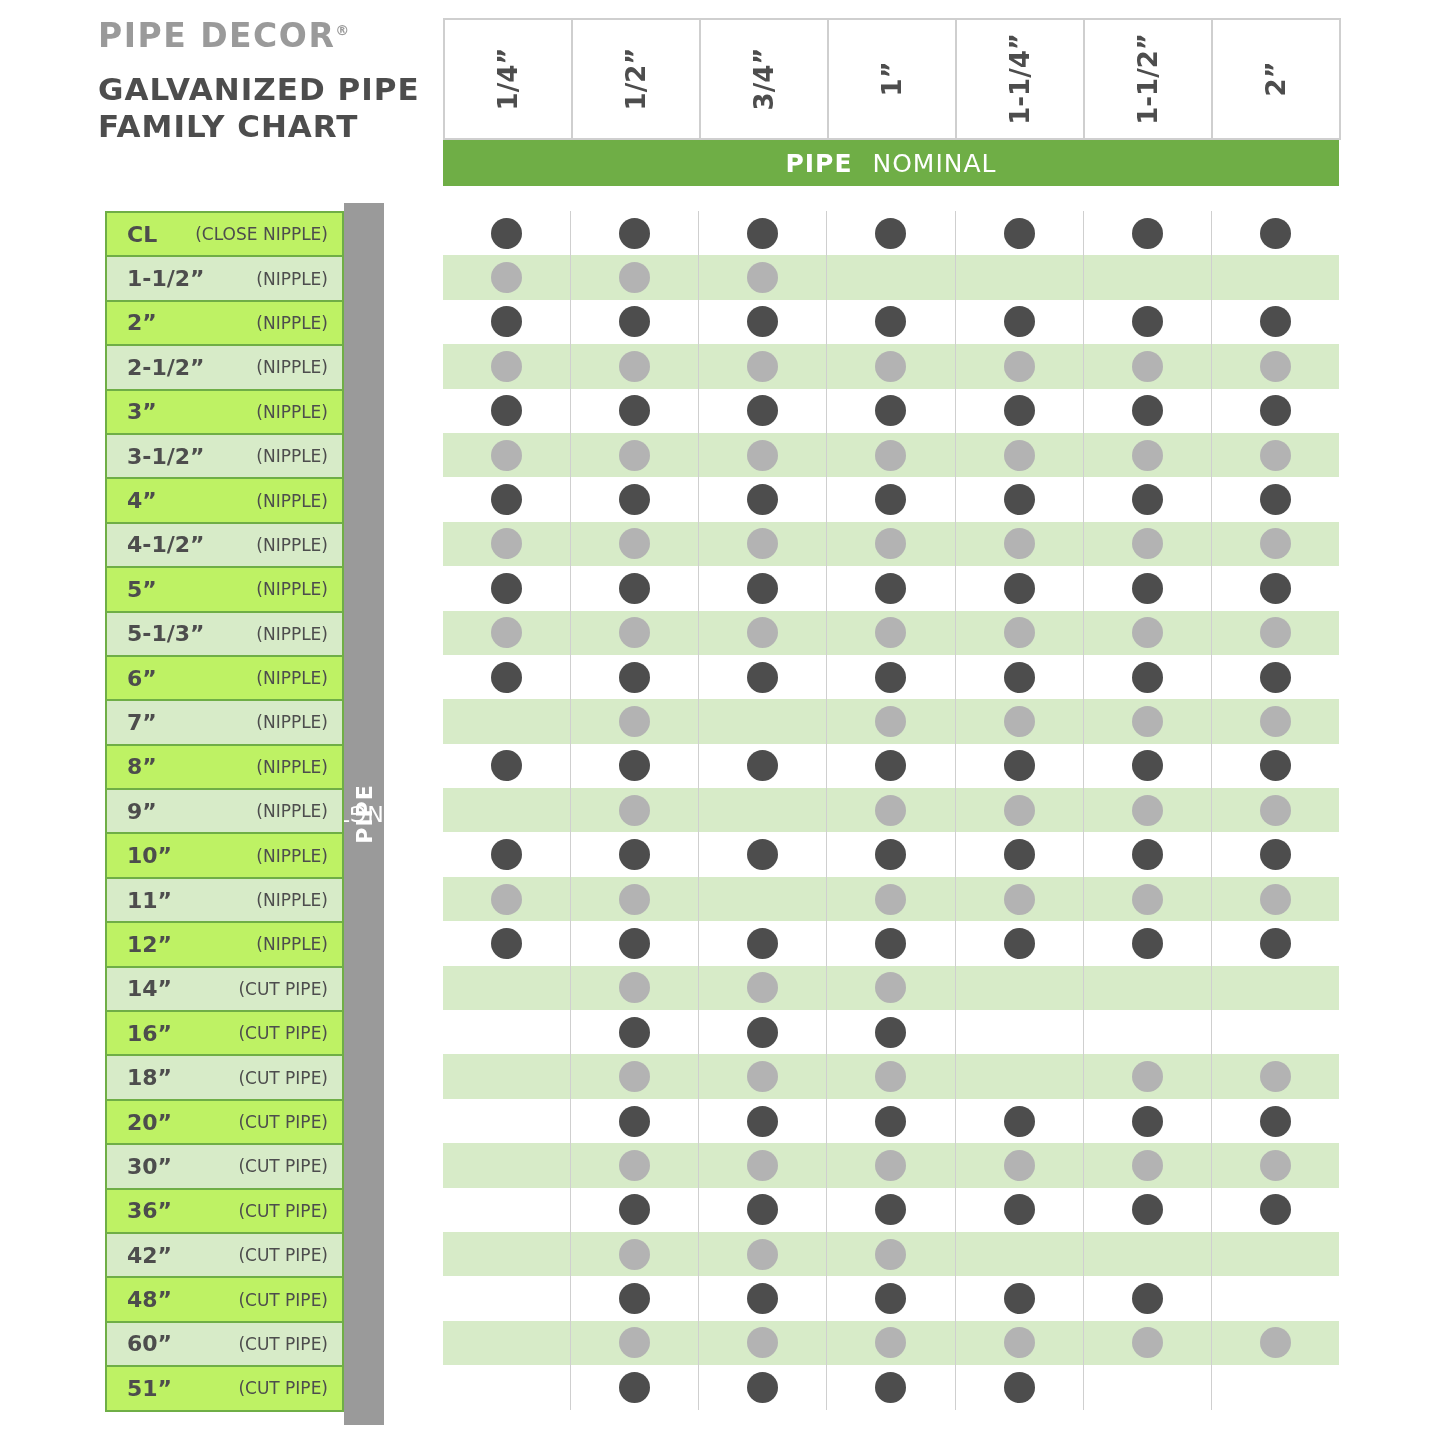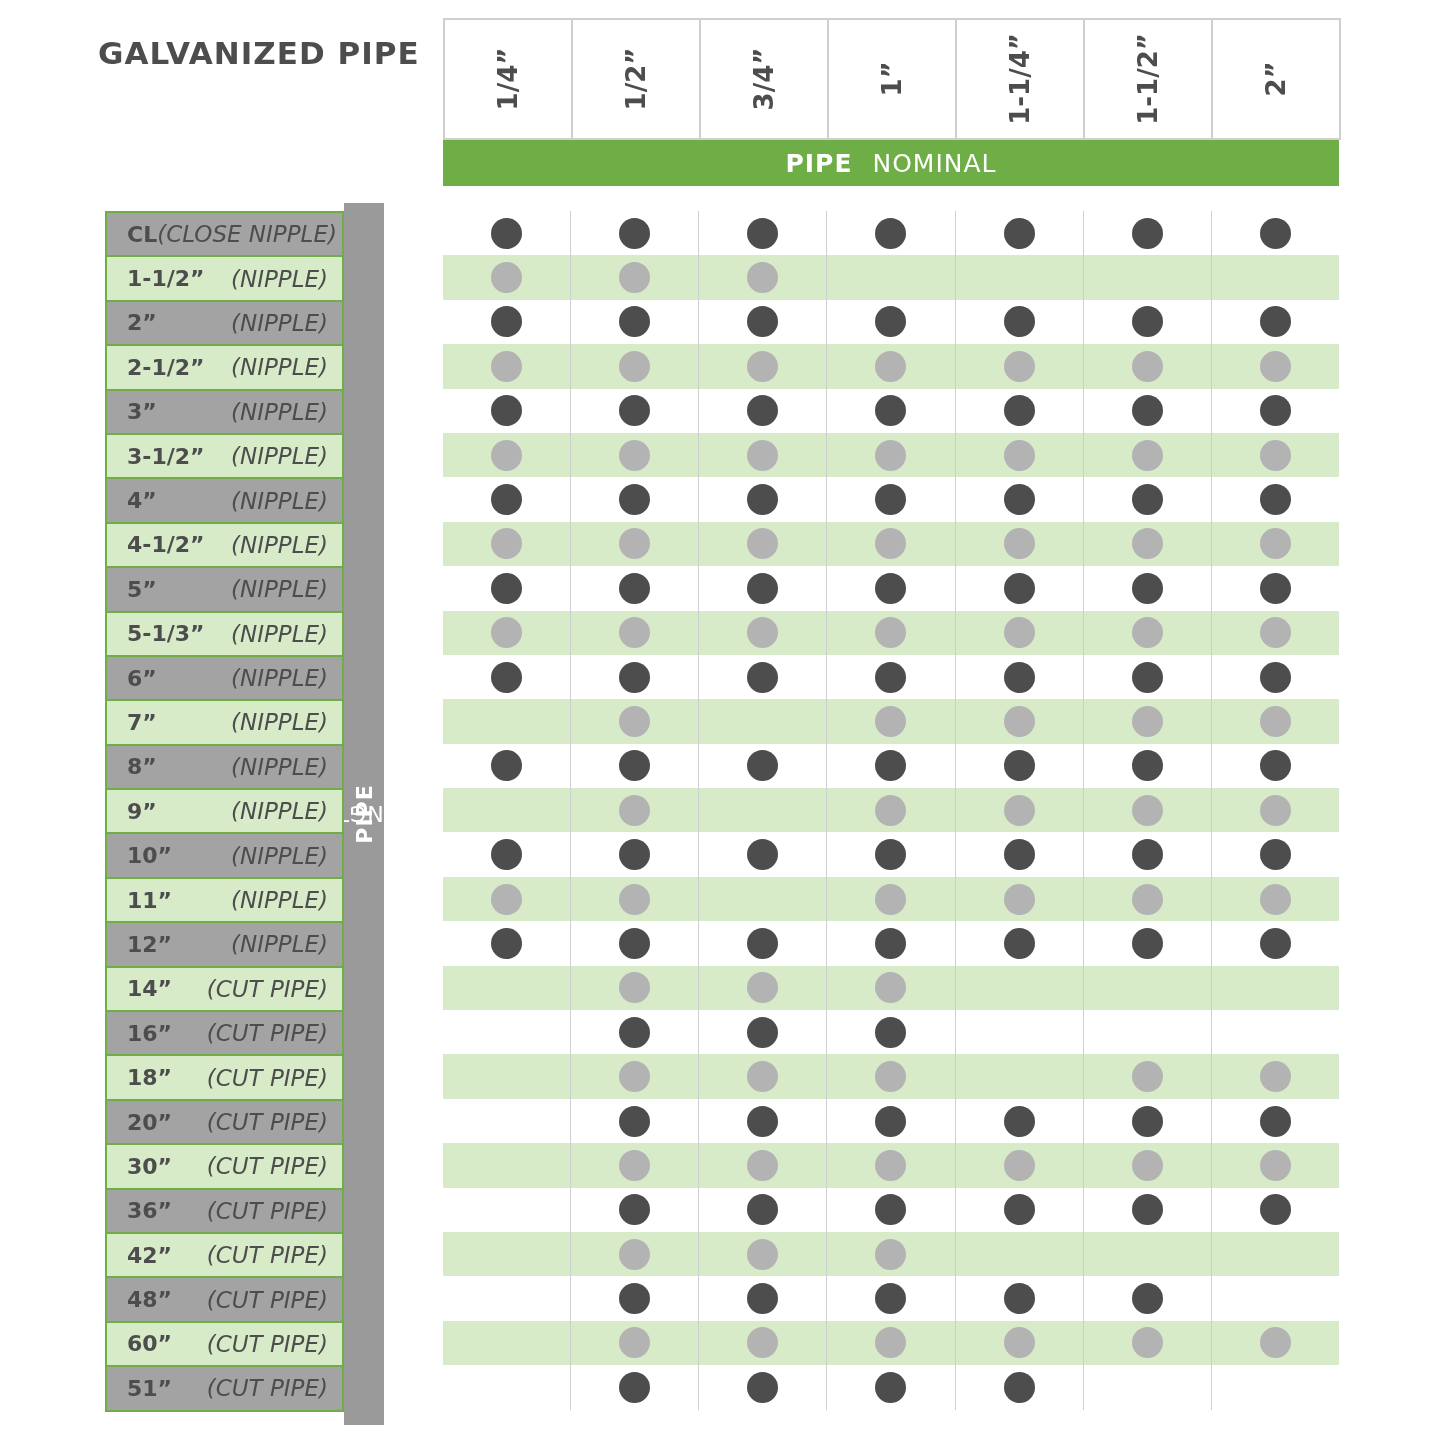--- a/index.html
+++ b/index.html
@@ -146,39 +146,38 @@
     background: #d7ebc8;
   }
   .label-cell {
     width: 239px;
     box-sizing: border-box;
     border: 2px solid #6fae46;
     display: flex;
     align-items: center;
     justify-content: space-between;
     padding: 0 14px 0 20px;
-    background: #a3a3a3;
+    background: #bef264;
     margin-bottom: -2px;
     position: relative;
     z-index: 2;
   }
   .label-size {
     font-family: "DejaVu Sans", sans-serif;
     font-weight: bold;
     font-size: 22px;
     color: #4d4d4d;
     white-space: nowrap;
   }
   .label-kind {
     font-family: "DejaVu Sans", sans-serif;
     font-weight: normal;
-    font-size: 23px;
+    font-size: 17px;
     color: #4d4d4d;
     white-space: nowrap;
-    font-style: italic;
   }
   .spacer {
     width: 99px;
   }
   .grid {
     flex: 1 1 auto;
     display: flex;
     background: transparent;
   }
   .cell {
@@ -202,22 +201,26 @@
   .dot.none {
     background: transparent;
   }
 </style>
 </head>
 <body>
 
 <div class="page">
 
   <div class="brand">
+    <div class="brand-logo">
+      <span>PIPE DECOR</span><span class="reg">®</span>
+    </div>
     <div class="brand-title">
       <div>GALVANIZED PIPE</div>
+      <div>FAMILY CHART</div>
     </div>
   </div>
 
   <div class="col-head" id="col-head">
       <div class="col-head-cell">
         <span>1/4”</span>
       </div>
       <div class="col-head-cell">
         <span>1/2”</span>
       </div>

